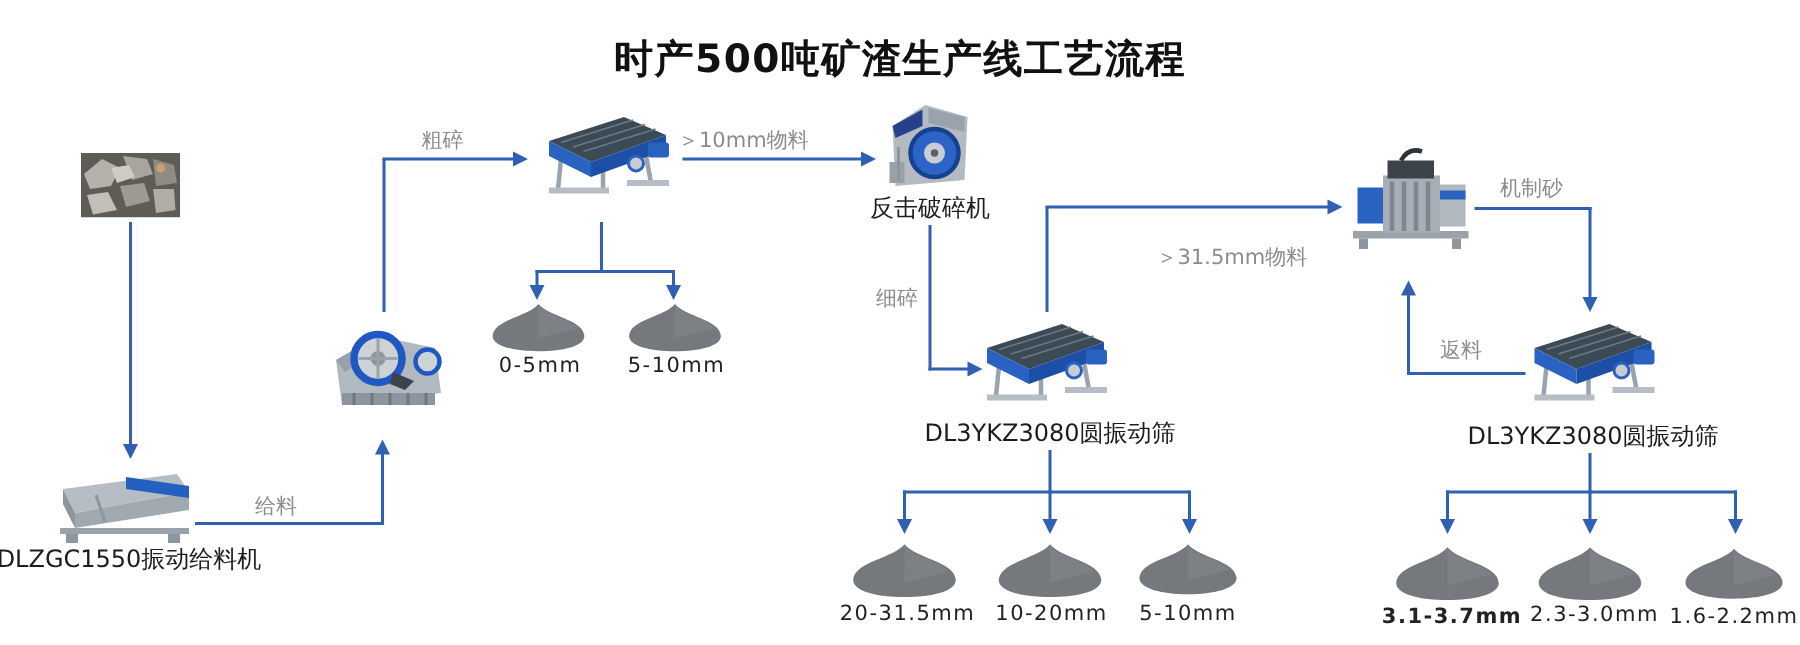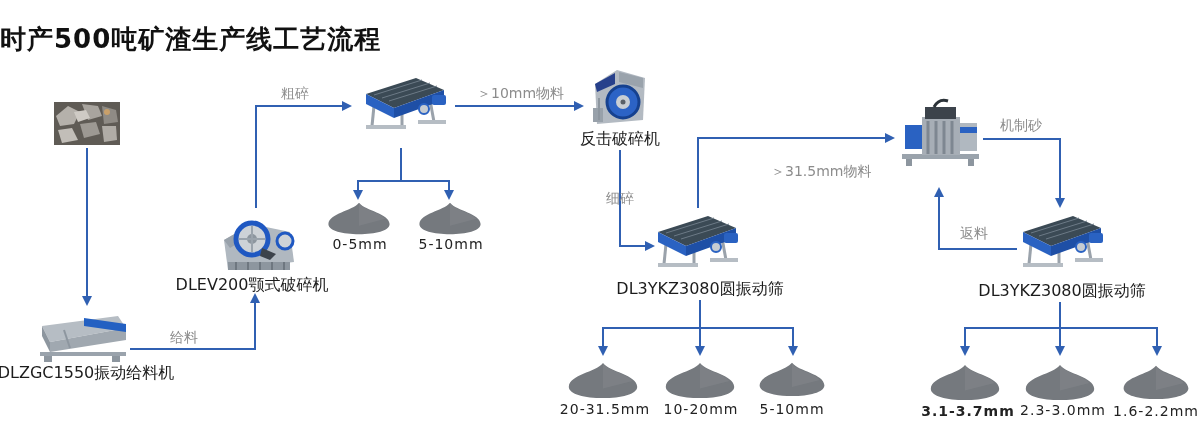--- a/index.html
+++ b/index.html
@@ -1,21 +1,21 @@
 <!DOCTYPE html>
 <html><head>
 <meta charset="utf-8">
 <style>
   html,body{margin:0;padding:0;background:#ffffff;}
   #stage{
     position:relative;width:1200px;height:430px;background:#ffffff;overflow:hidden;
     font-family:"DejaVu Sans","Liberation Sans",sans-serif;
   }
   .title{
-    position:absolute;top:22px;left:0;width:100%;text-align:left;
+    position:absolute;top:22px;left:0;width:100%;text-align:center;
     font-size:26px;font-weight:700;color:#111;letter-spacing:1px;
   }
   .hl{position:absolute;height:2px;background:#3060b2;}
   .vl{position:absolute;width:2px;background:#3060b2;}
   .ar{position:absolute;width:0;height:0;border-top:5px solid transparent;border-bottom:5px solid transparent;border-left:10px solid #3060b2;}
   .ad{position:absolute;width:0;height:0;border-left:5px solid transparent;border-right:5px solid transparent;border-top:10px solid #3060b2;}
   .au{position:absolute;width:0;height:0;border-left:5px solid transparent;border-right:5px solid transparent;border-bottom:10px solid #3060b2;}
   .flabel{position:absolute;font-size:14px;color:#8c8c8c;white-space:nowrap;}
   .mlabel{position:absolute;font-size:16px;color:#1c1c1c;white-space:nowrap;transform:translateX(-50%);}
   .plabel{position:absolute;font-size:14px;color:#222;white-space:nowrap;transform:translateX(-50%);letter-spacing:1px;}
@@ -67,21 +67,20 @@
       <line x1="54" y1="52" x2="54" y2="60" stroke="#6e7780" stroke-width="2"></line>
       <line x1="66" y1="52" x2="66" y2="60" stroke="#6e7780" stroke-width="2"></line>
       <circle cx="34" cy="29" r="16" fill="#cdd2d7" stroke="#1f58c2" stroke-width="5"></circle>
       <circle cx="34" cy="29" r="5" fill="#8d969f"></circle>
       <line x1="34" y1="16" x2="34" y2="42" stroke="#9aa3ac" stroke-width="2"></line>
       <line x1="21" y1="29" x2="47" y2="29" stroke="#9aa3ac" stroke-width="2"></line>
       <circle cx="67" cy="31" r="8" fill="#cdd2d7" stroke="#1f58c2" stroke-width="3"></circle>
       <polygon points="44,38 58,44 52,50 42,46" fill="#3c434b"></polygon>
     </svg>
   </div>
-  <div class="mlabel" style="left:252px;top:275px;">DLEV200颚式破碎机</div>
 
   <div class="node" style="left:358px;top:70px;">
     <svg width="95" height="62" viewBox="0 0 95 62">
       <line x1="16" y1="36" x2="14" y2="56" stroke="#9aa2ab" stroke-width="3"></line>
       <line x1="44" y1="44" x2="44" y2="58" stroke="#9aa2ab" stroke-width="3"></line>
       <line x1="72" y1="30" x2="76" y2="52" stroke="#9aa2ab" stroke-width="3"></line>
       <rect x="8" y="55" width="40" height="4" fill="#b6bdc4"></rect>
       <rect x="60" y="50" width="28" height="4" fill="#b6bdc4"></rect>
       <polygon points="8,24 58,8 86,20 36,38" fill="#3b4a55"></polygon>
       <line x1="16" y1="25" x2="64" y2="10" stroke="#6c7a86" stroke-width="1"></line>
@@ -172,33 +171,33 @@
   <div class="au" style="left:250px;top:293px;"></div>
   <div class="flabel" style="left:170px;top:329px;">给料</div>
 
   <div class="vl" style="left:255px;top:106px;height:102px;"></div>
   <div class="hl" style="left:255px;top:105px;width:88px;"></div>
   <div class="ar" style="left:342px;top:101px;"></div>
   <div class="flabel" style="left:281px;top:85px;">粗碎</div>
 
   <div class="hl" style="left:455px;top:105px;width:120px;"></div>
   <div class="ar" style="left:574px;top:101px;"></div>
-  <div class="flabel" style="left:477px;top:85px;">＞10mm物料</div>
+  <div class="flabel" style="left:452px;top:85px;">＞10mm物料</div>
 
   <div class="vl" style="left:400px;top:148px;height:33px;"></div>
   <div class="hl" style="left:357px;top:180px;width:93px;"></div>
   <div class="vl" style="left:357px;top:180px;height:12px;"></div>
   <div class="ad" style="left:353px;top:190px;"></div>
   <div class="vl" style="left:448px;top:180px;height:12px;"></div>
   <div class="ad" style="left:444px;top:190px;"></div>
 
   <div class="vl" style="left:619px;top:150px;height:97px;"></div>
   <div class="hl" style="left:619px;top:245px;width:28px;"></div>
   <div class="ar" style="left:645px;top:241px;"></div>
-  <div class="flabel" style="left:606px;top:190px;">细碎</div>
+  <div class="flabel" style="left:584px;top:190px;">细碎</div>
 
   <div class="vl" style="left:697px;top:138px;height:70px;"></div>
   <div class="hl" style="left:697px;top:137px;width:190px;"></div>
   <div class="ar" style="left:885px;top:133px;"></div>
   <div class="flabel" style="left:771px;top:117px;margin-top:46px;">＞31.5mm物料</div>
 
   <div class="hl" style="left:983px;top:138px;width:78px;"></div>
   <div class="vl" style="left:1059px;top:138px;height:62px;"></div>
   <div class="ad" style="left:1055px;top:198px;"></div>
   <div class="flabel" style="left:1000px;top:117px;">机制砂</div>

